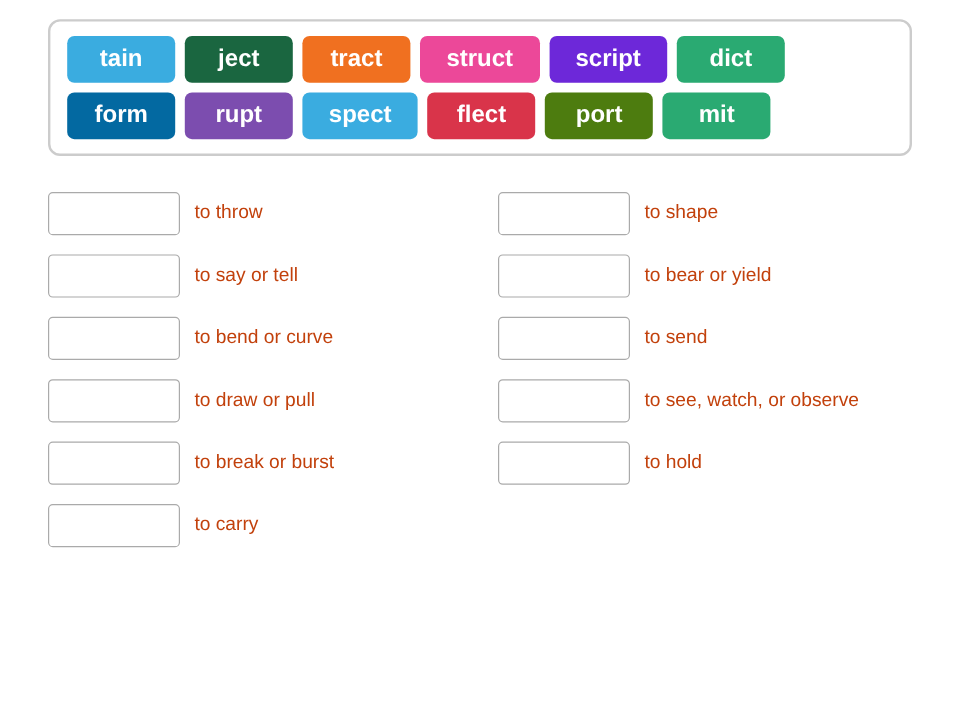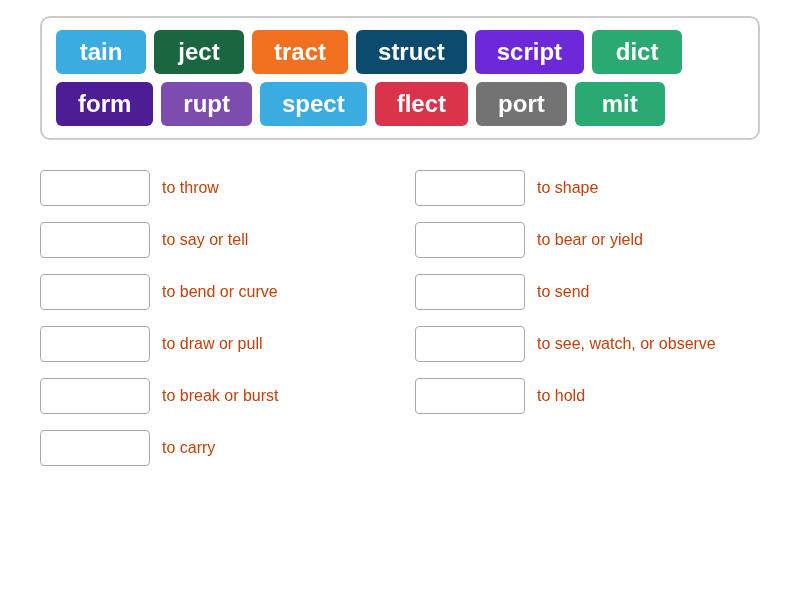--- a/index.html
+++ b/index.html
@@ -17,21 +17,21 @@
       border-radius: 10px;
       padding: 12px 14px;
       margin-bottom: 22px;
       display: flex;
       flex-wrap: wrap;
       gap: 8px;
     }
 
     .word-tile {
       color: #fff;
-      font-size: 24px;
+      font-size: 20px;
       font-weight: bold;
       border-radius: 6px;
       padding: 8px 22px;
       cursor: pointer;
       user-select: none;
       display: inline-flex;
       align-items: center;
       justify-content: center;
       min-width: 90px;
     }
@@ -65,28 +65,28 @@
       line-height: 1.3;
     }
   </style>
 </head>
 <body>
 
 <div class="word-bank">
 <div class="word-tile" style="background-color: rgb(58, 172, 224);">tain</div>
     <div class="word-tile" style="background-color: rgb(26, 102, 64);">ject</div>
     <div class="word-tile" style="background-color: rgb(240, 112, 32);">tract</div>
-    <div class="word-tile" style="background-color: #0c4a6e;">struct</div>
+    <div class="word-tile" style="background-color: #ec4899;">struct</div>
     <div class="word-tile" style="background-color: #6d28d9;">script</div>
     <div class="word-tile" style="background-color: rgb(42, 170, 114);">dict</div>
-    <div class="word-tile" style="background-color: #4c1d95;">form</div>
+    <div class="word-tile" style="background-color: #0369a1;">form</div>
     <div class="word-tile" style="background-color: rgb(124, 77, 175);">rupt</div>
     <div class="word-tile" style="background-color: rgb(58, 172, 224);">spect</div>
     <div class="word-tile" style="background-color: rgb(217, 52, 74);">flect</div>
-    <div class="word-tile" style="background-color: #737373;">port</div>
+    <div class="word-tile" style="background-color: #4d7c0f;">port</div>
     <div class="word-tile" style="background-color: rgb(42, 170, 114);">mit</div>
   </div>
 
 <div class="matching-area">
   <div id="left-col">
       <div class="match-row">
         <div class="answer-box"></div>
         <span class="clue-text">to throw</span>
       </div>
       <div class="match-row">

